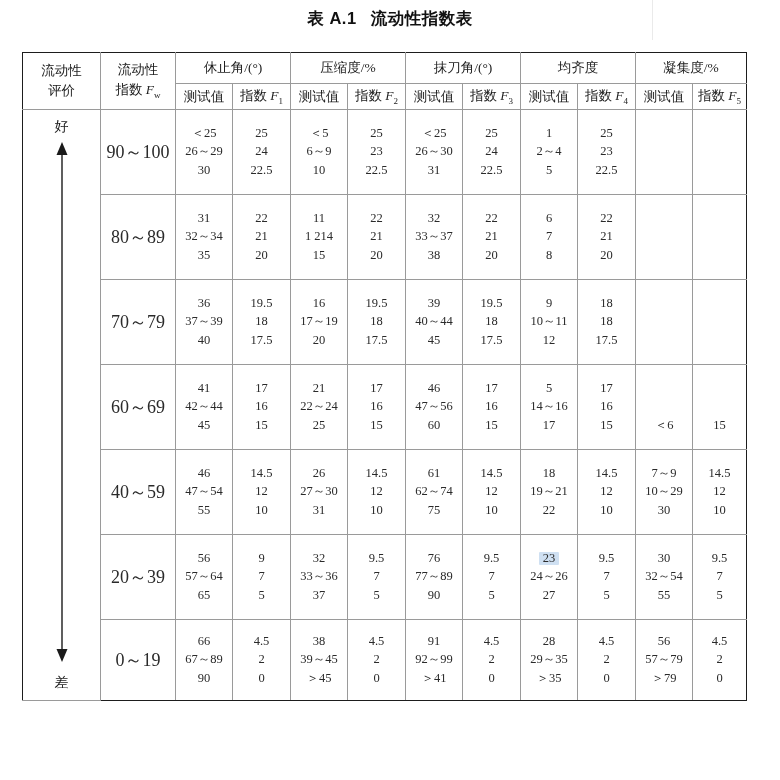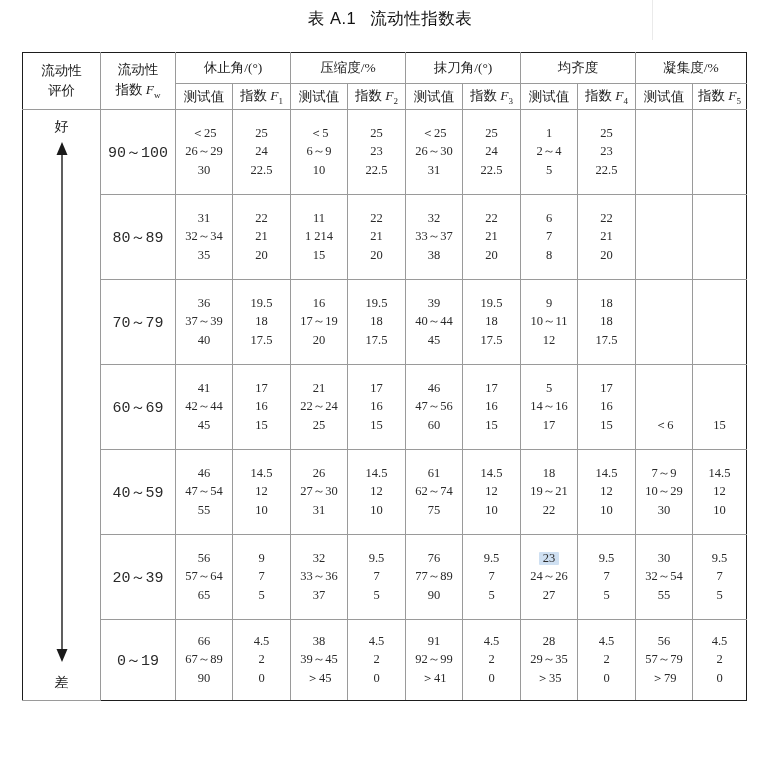--- a/index.html
+++ b/index.html
@@ -23,21 +23,21 @@
   }
 
   
   .table-title {
     position: absolute;
     left: 0;
     top: 8px;
     width: 780px;
     text-align: center;
     font-size: 16.5px;
-    font-weight: normal;
+    font-weight: bold;
     letter-spacing: 0.5px;
     font-family: "Liberation Sans", "DejaVu Sans", sans-serif;
     color: #111;
   }
   .table-title .t-num { margin-right: 14px; }
 
   
   .tbl-wrap {
     position: absolute;
     left: 22px;
@@ -95,23 +95,22 @@
     justify-content: center;
     align-items: center;
     gap: 5px;
     line-height: 1.05;
     font-size: 12.5px;
     height: 100%;
   }
   .triple span { display: block; white-space: nowrap; }
 
   .rangecell {
-    font-size: 15px;
+    font-size: 18px;
     white-space: nowrap;
-    font-family: Liberation Mono, monospace;
   }
 
   .hl {
     background: #cfe0f2;
     padding: 0 4px;
     border-radius: 1px;
   }
 
   
   .eval-cell { position: relative; padding: 0; }

